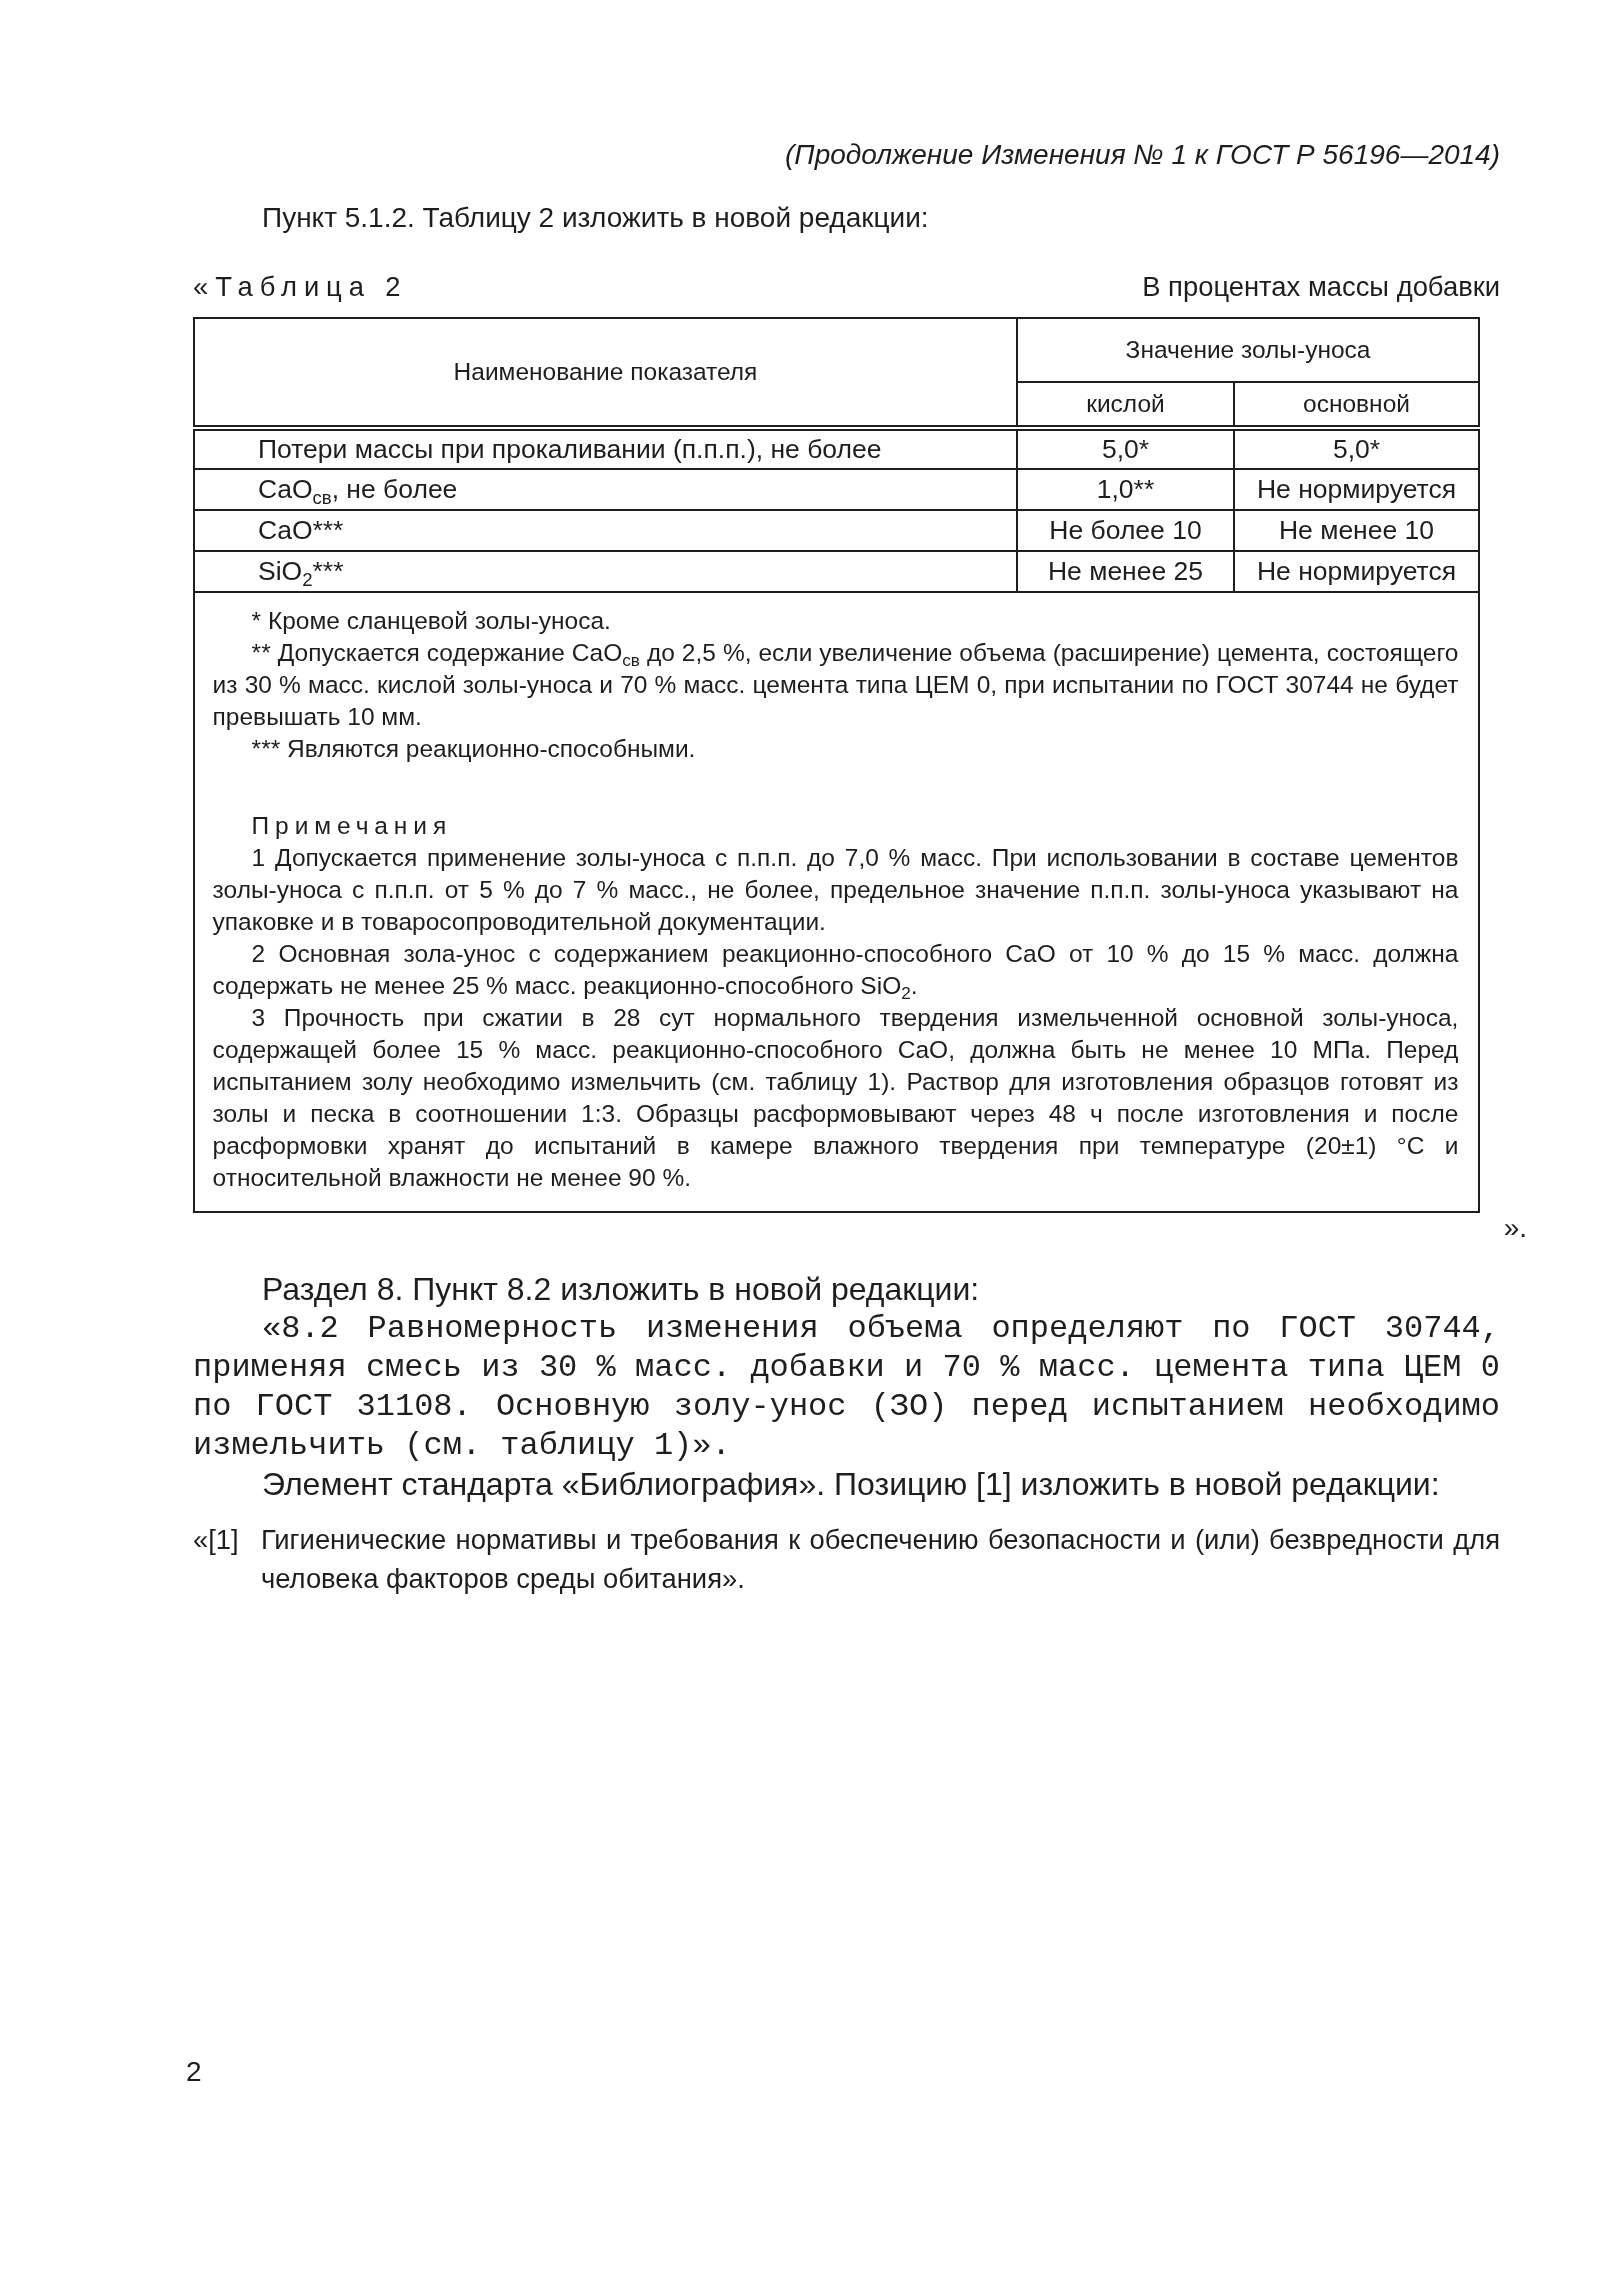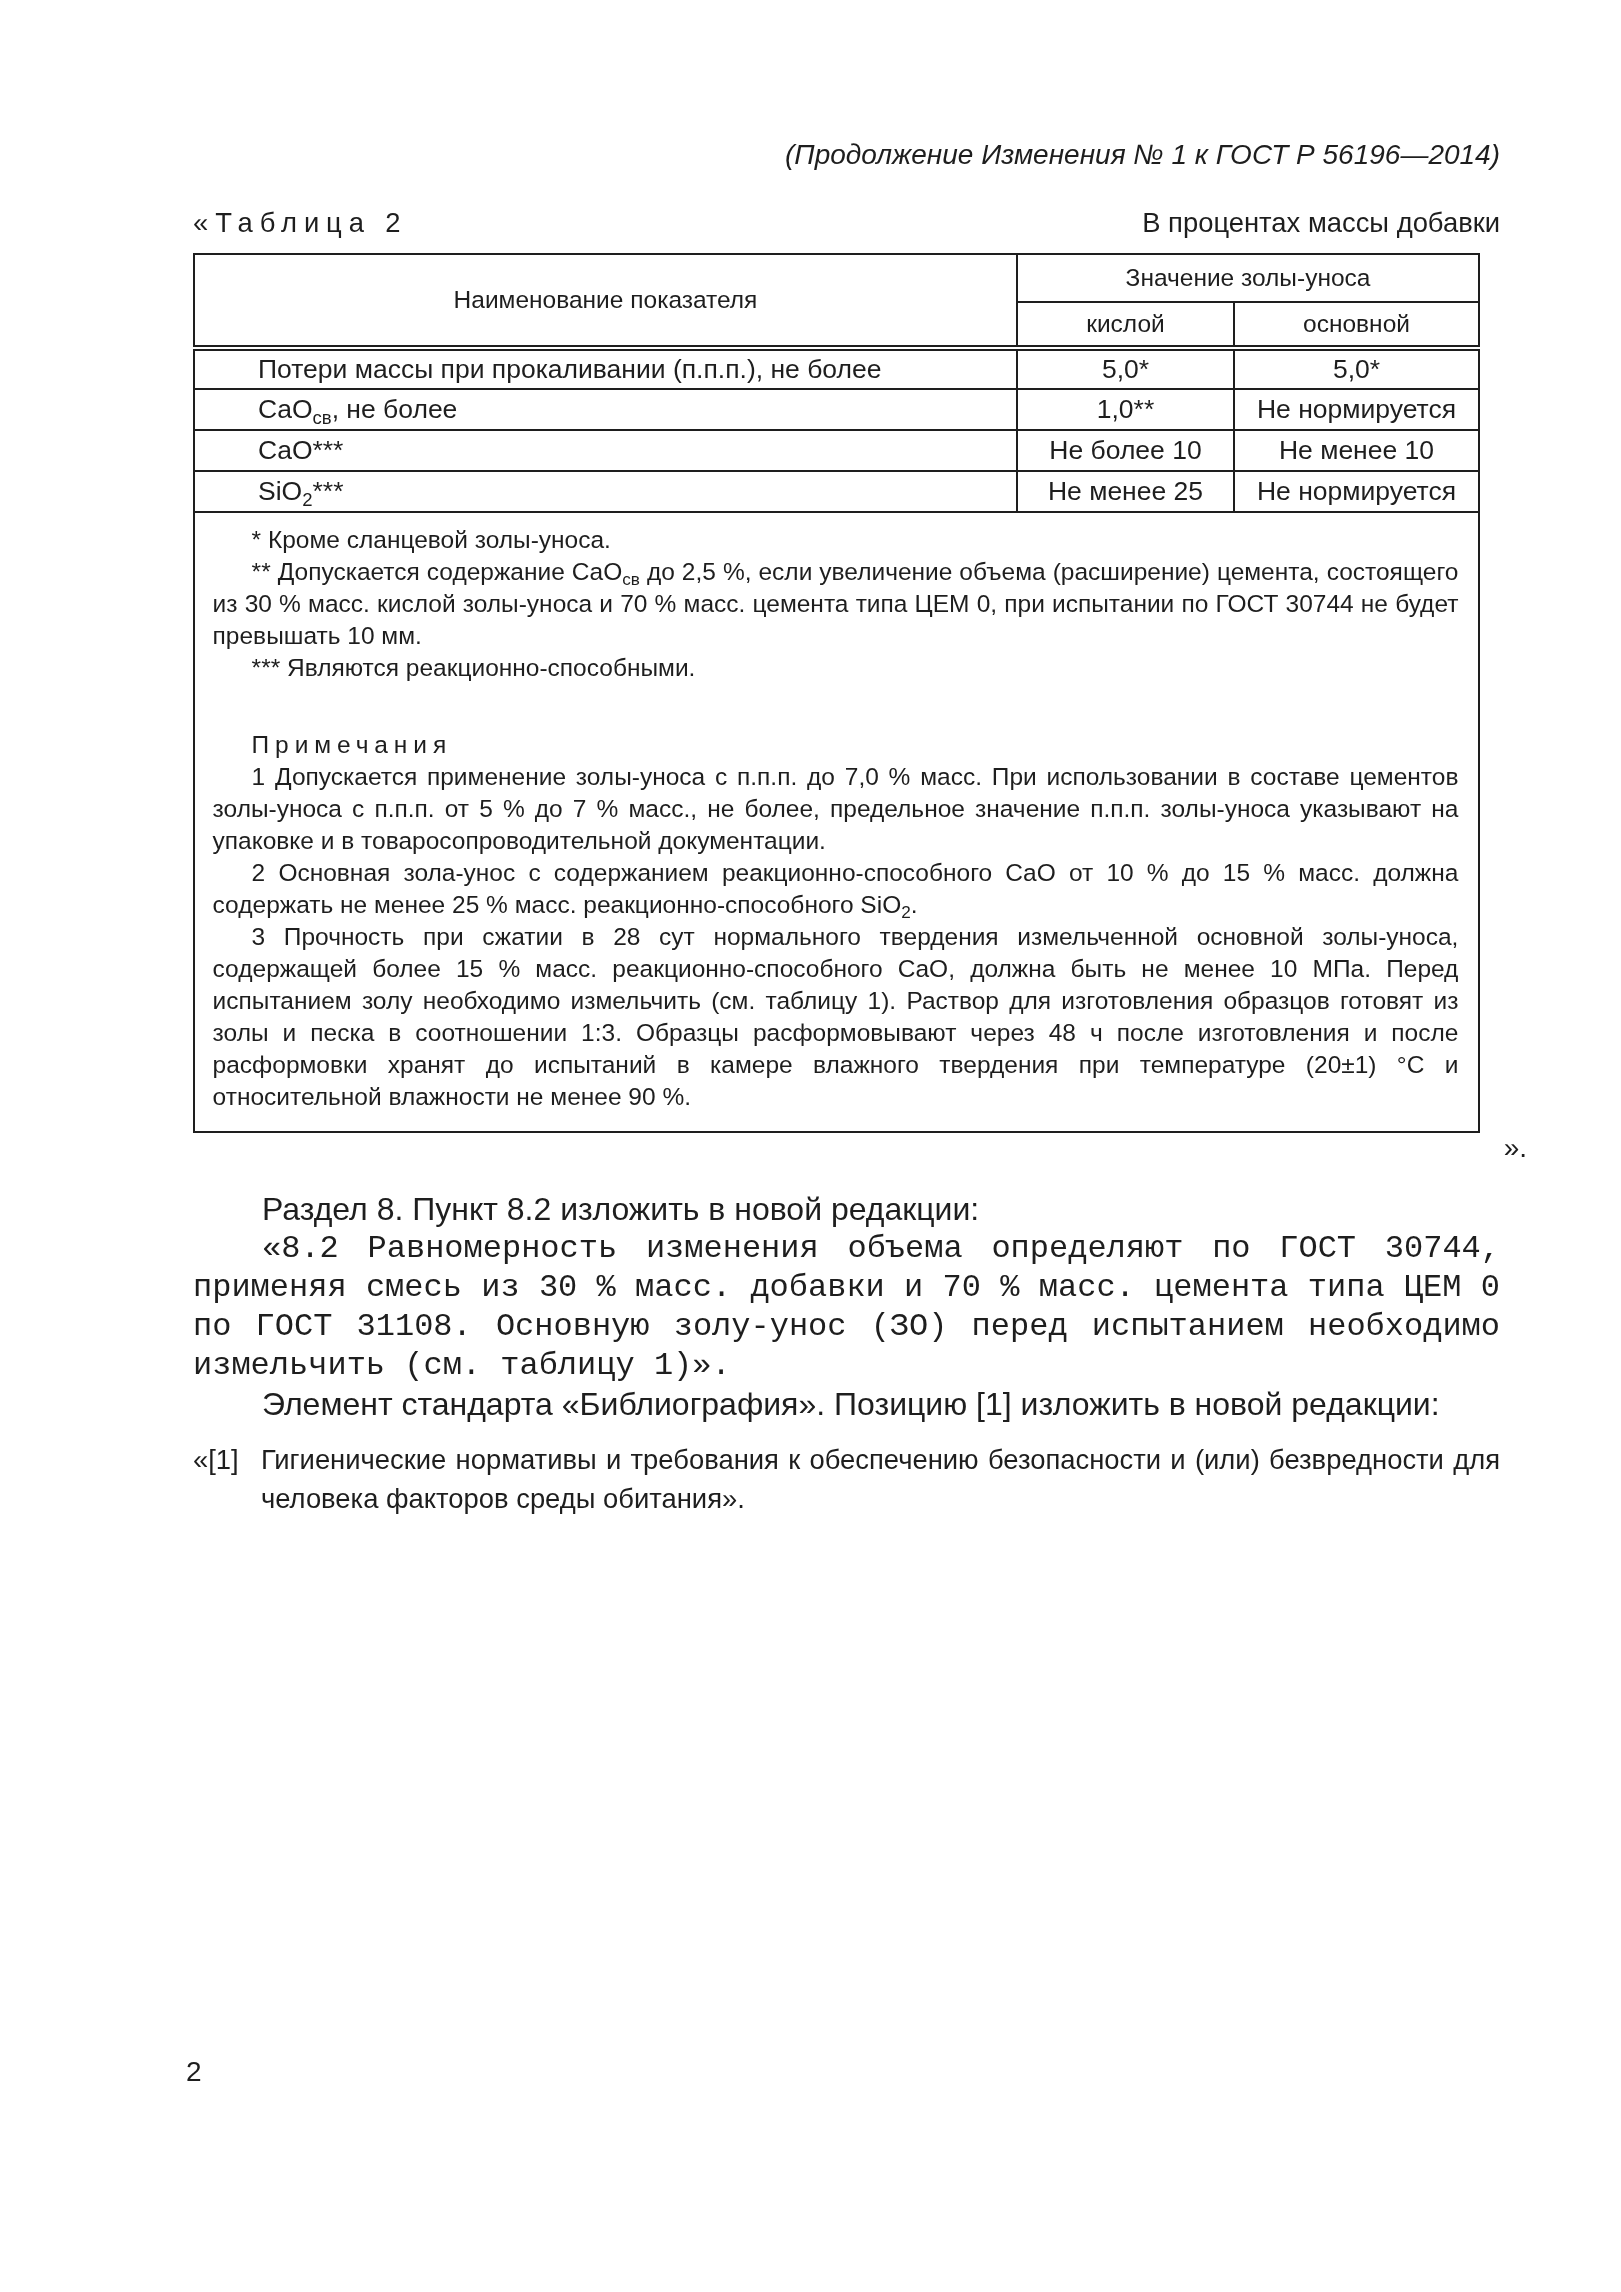--- a/index.html
+++ b/index.html
@@ -46,21 +46,21 @@
   }
   table.gost th, table.gost td {
     border: 2px solid #1e1e1e;
     vertical-align: middle;
   }
   table.gost thead th {
     font-weight: normal;
     font-size: 24.5px;
     text-align: center;
   }
-  th.h-group { height: 48px; }
+  th.h-group { height: 64px; }
   th.h-sub   { height: 46px; }
   thead th.dbl { border-bottom: 6.9px double #1e1e1e; }
   tbody tr.data td { height: 41px; font-size: 26.5px; border-top-width: 2.9px; border-bottom-width: 2.9px; }
   td.cell-name { text-align: left; padding-left: 63px; padding-right: 15.7px; }
   td.cell-val  { text-align: center; }
   sub.chem { font-size: 0.7em; vertical-align: -0.3em; line-height: 0; }
 
   td.cell-notes { padding: 11.8px 19.6px 17.6px 17.6px; border-top-width: 2.9px; border-radius: 32px; }
   .fnote, .note-item {
     font-size: 24.5px;
@@ -110,20 +110,21 @@
   }
 </style>
 </head>
 <body>
 
 <div class="page">
   <div class="content">
 
     <div class="doc-header">(Продолжение Изменения № 1 к ГОСТ Р 56196—2014)</div>
 
+    <p class="intro-line">Пункт 5.1.2. Таблицу 2 изложить в новой редакции:</p>
 
     <div class="caption-row">
       <span class="caption-left">«Таблица 2</span>
       <span class="caption-right">В процентах массы добавки</span>
     </div>
 
     <div class="table-wrap">
       <table class="gost">
         <colgroup>
           <col style="width:823px">

